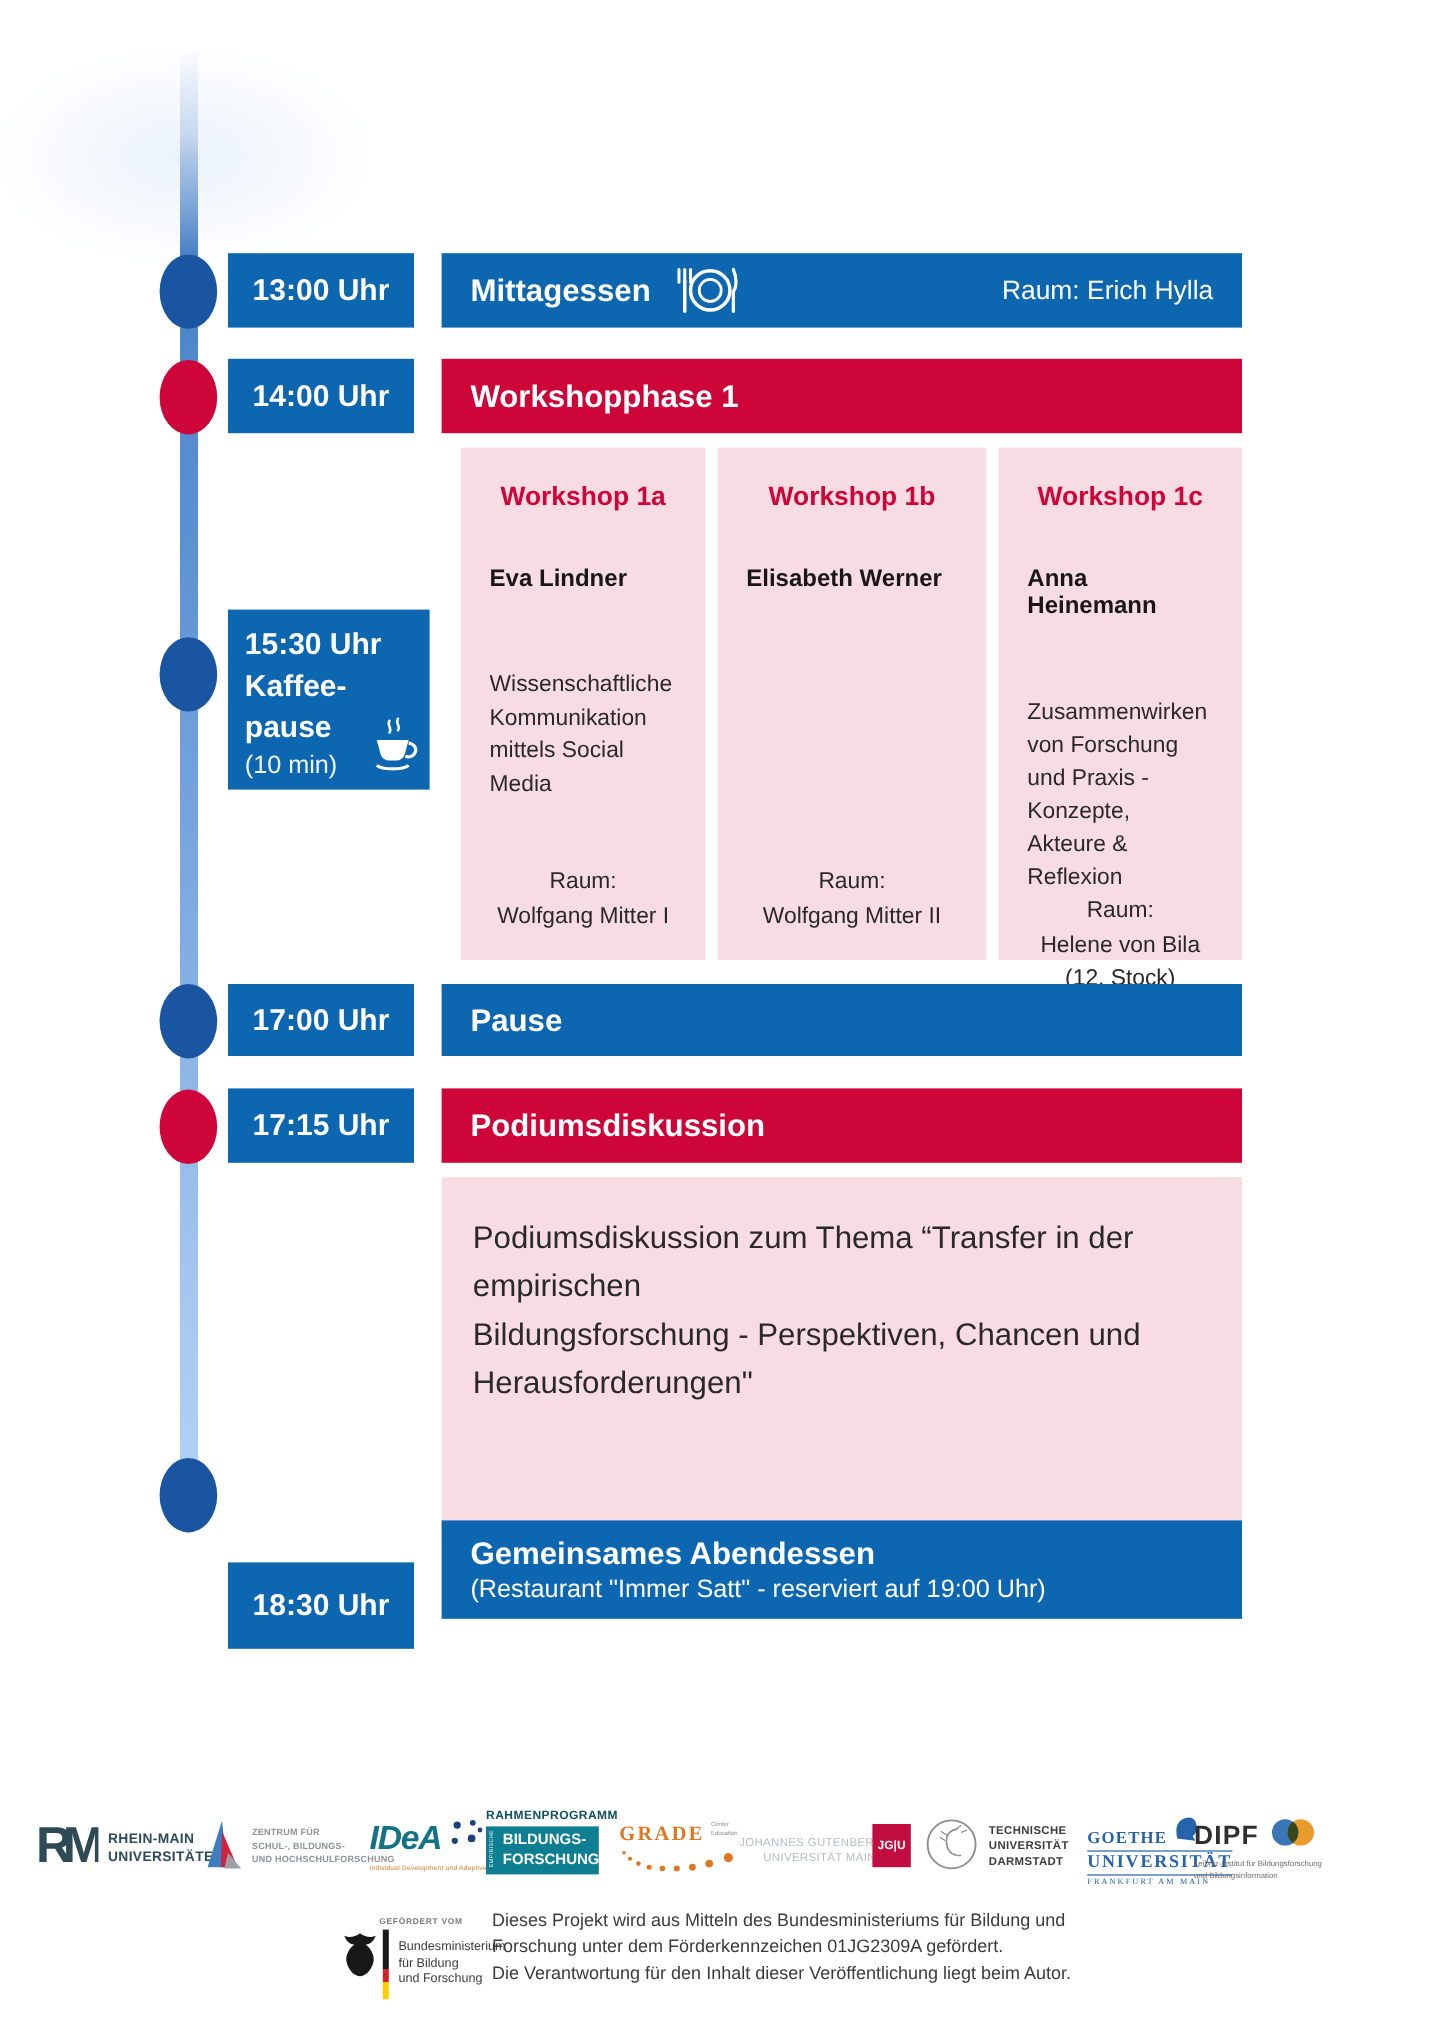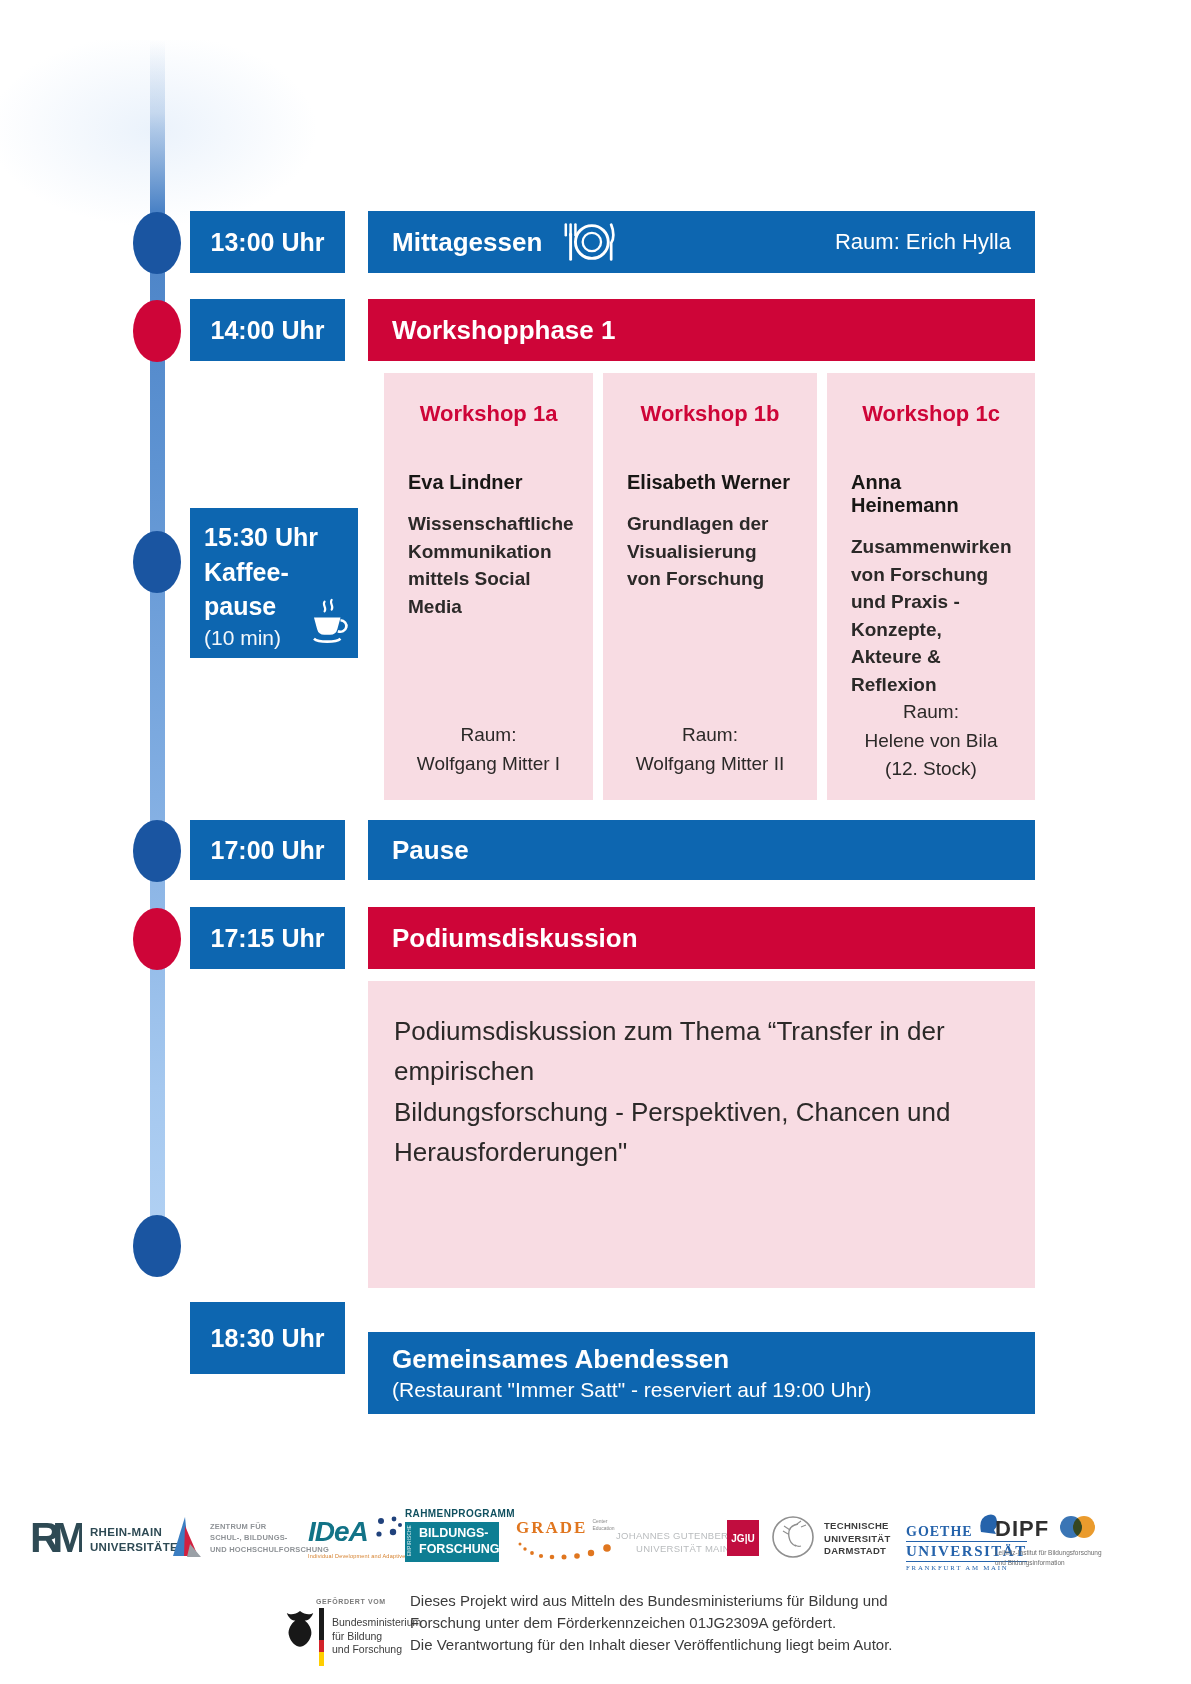--- a/index.html
+++ b/index.html
@@ -40,21 +40,21 @@
   .coffee-icon { position:absolute; right:6px; bottom:6px; }
 
   
   .workshops { position:absolute; left:368px; top:373px; width:667px; height:427px;
     display:flex; gap:10px;padding-left:16px; }
   .wcol { background:#f8dce3; height:427px; display:flex; flex-direction:column;
     padding:24px 24px 22px 24px; }
   .wcol.c1 { width:209px; } .wcol.c2 { width:230px; } .wcol.c3 { width:208px; }
   .wtitle { color:#ce0538; font-size:22px; font-weight:bold; text-align:center; margin-top:4px; }
   .wspeaker { color:#181715; font-size:20px; font-weight:bold; margin-top:44px; }
-  .wdesc { color:#2b2928; font-size:19px; line-height:1.45; margin-top:16px;font-weight:bold; }
+  .wdesc { color:#2b2928; font-size:19px; line-height:1.45; margin-top:63px; }
   .wroom { color:#2b2928; font-size:19px; line-height:1.5; text-align:center; margin-top:auto; }
 
   
   .panel-block { position:absolute; left:368px; top:981px; width:667px; height:307px;
     background:#f8dce3; padding:30px 26px; }
   .panel-text { color:#2b2928; font-size:26px; line-height:1.55; }
 
   
   .bar .lines { display:flex; flex-direction:column; }
   .bar .sub { font-size:21px; font-weight:normal; margin-top:3px; }
@@ -153,21 +153,20 @@
       <div class="wspeaker">Eva Lindner</div>
       <div class="wdesc">Wissenschaftliche Kommunikation mittels Social Media</div>
       <div class="wroom">
         <div>Raum:</div>
         <div>Wolfgang Mitter I</div>
       </div>
     </div>
     <div class="wcol c2">
       <div class="wtitle">Workshop 1b</div>
       <div class="wspeaker">Elisabeth Werner</div>
-      <div class="wdesc">Grundlagen der Visualisierung von Forschung</div>
       <div class="wroom">
         <div>Raum:</div>
         <div>Wolfgang Mitter II</div>
       </div>
     </div>
     <div class="wcol c3">
       <div class="wtitle">Workshop 1c</div>
       <div class="wspeaker">Anna Heinemann</div>
       <div class="wdesc">Zusammenwirken von Forschung und Praxis - Konzepte, Akteure &amp; Reflexion</div>
       <div class="wroom">
@@ -186,21 +185,21 @@
   <div class="timebox" style="top:907px;height:62px">17:15 Uhr</div>
   <div class="bar red" style="top:907px;height:62px">
     <span class="bar-title">Podiumsdiskussion</span>
   </div>
   <div class="panel-block">
     <div class="panel-text pre">Podiumsdiskussion zum Thema “Transfer in der empirischen
 Bildungsforschung - Perspektiven, Chancen und Herausforderungen"</div>
   </div>
 
   <div class="timebox" style="top:1302px;height:72px">18:30 Uhr</div>
-  <div class="bar blue" style="top:1332px;height:82px">
+  <div class="bar blue" style="top:1267px;height:82px">
     <span class="lines">
       <span class="bar-title">Gemeinsames Abendessen</span>
       <span class="sub">(Restaurant "Immer Satt" - reserviert auf 19:00 Uhr)</span>
     </span>
   </div>
 
   <div class="logo" style="left:30px;top:1512px;display:flex;align-items:center;gap:8px">
     <span>
       <svg width="52" height="52" viewBox="0 0 52 52">
         <text x="0" y="40" font-family="Liberation Sans, sans-serif" font-size="42" font-weight="bold" fill="#2e4a54" letter-spacing="-8">RM</text>

